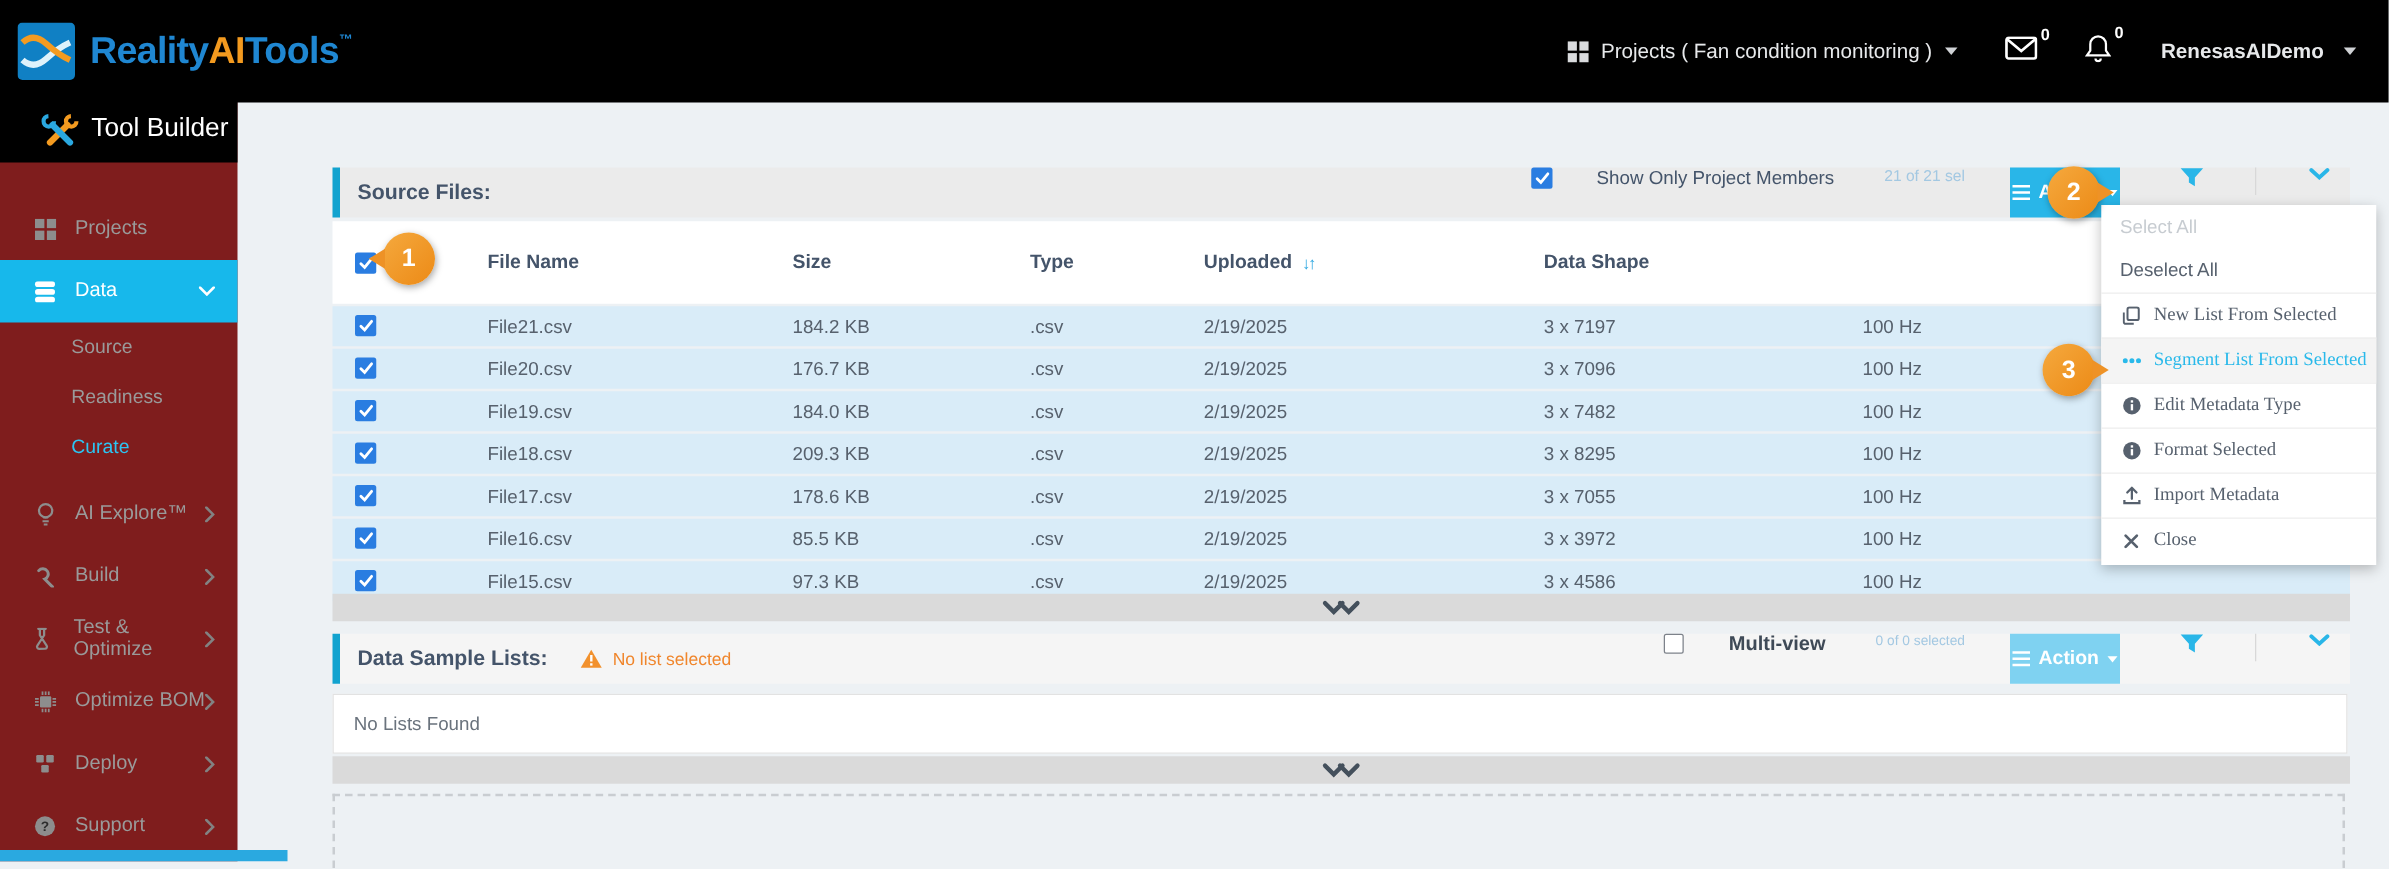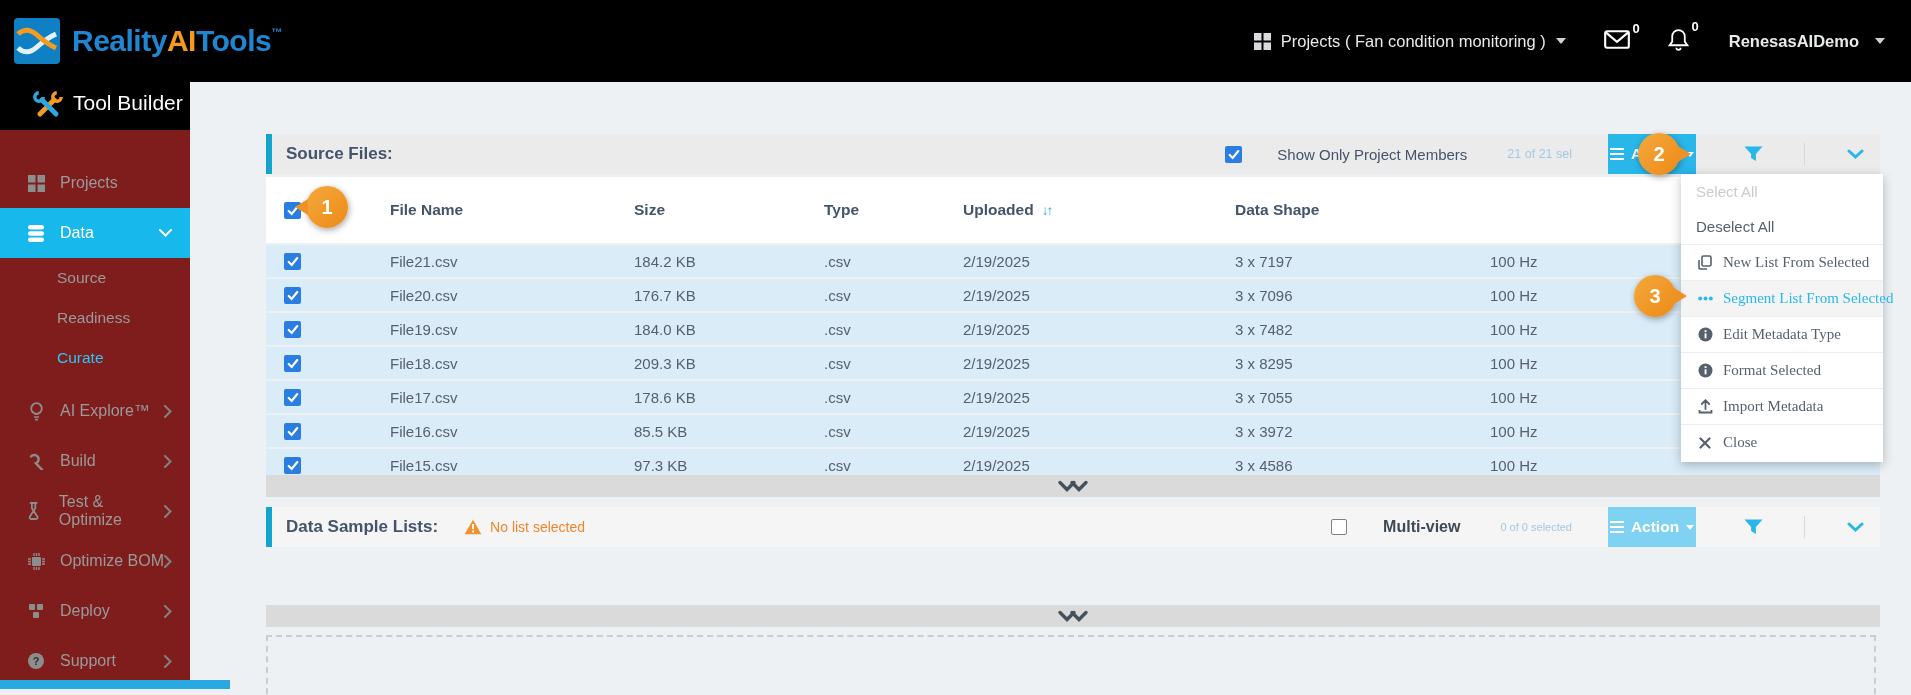--- a/index.html
+++ b/index.html
@@ -34,21 +34,21 @@
   .nav-gap { height:8px; }
   .sidebar-accent { position:absolute; bottom:0; left:0; width:230px; height:9px; background:#2aa9e0; }
 
   
   .main { position:absolute; left:230px; top:82px; width:1681px; height:613px; background:#edf1f4; }
 
   .panel-header { position:absolute; left:36px; width:1614px; height:40px; display:flex; align-items:center; border-left:6px solid #12a3cf; }
   .p1 { top:52px; background:#ebebeb; }
   .p2 { top:425px; background:#f5f5f5; }
   .panel-title { margin-left:14px; font-weight:bold; font-size:17px; color:#44546a; }
-  .hdr-controls { margin-left:auto; display:flex; align-items:center; height:100%;gap:26px; }
+  .hdr-controls { margin-left:auto; display:flex; height:100%;gap:26px; }
 
   .cb { width:17px; height:17px; border-radius:2px; background:#2a7de1; display:inline-flex; align-items:center; justify-content:center; flex:none; cursor:pointer; }
   .cb-empty { width:16px; height:16px; border-radius:2px; background:#fff; border:1.5px solid #7d828a; flex:none; cursor:pointer; }
   .hdr-label { margin-left:9px; font-size:15px; color:#44546a; }
   .sel-info { margin:0 10px 0 14px; font-size:12.5px; color:#a3c8e2; white-space:nowrap; }
   .action-btn { height:40px; width:88px; background:#29b6e8; color:#fff; border:none; font-family:inherit; font-size:15.5px; font-weight:bold; display:flex; align-items:center; justify-content:center; gap:7px; cursor:pointer; }
   .action-btn.dim { background:#7fd2f1; }
   .hamburger { display:inline-block; width:14px; }
   .hamburger span { display:block; height:2px; background:#fff; margin:3px 0; }
   .btn-caret { width:0; height:0; border-left:4.5px solid transparent; border-right:4.5px solid transparent; border-top:5.5px solid #fff; }
@@ -66,21 +66,21 @@
 
   .gray-bar { position:absolute; left:36px; width:1614px; height:22px; background:#dadada; display:flex; align-items:center; justify-content:center; cursor:pointer; }
   .bar1 { top:393px; } .bar2 { top:523px; }
 
   .warn-wrap { display:flex; align-items:center; gap:8px; margin-left:26px; color:#f0862c; font-size:14px; }
   .empty-box { position:absolute; left:36px; top:473px; width:1612px; height:48px; background:#fff; border:1px solid #e2e2e2; display:flex; align-items:center; padding-left:16px; color:#6a737d; font-size:15px; }
   .mv-label { margin-left:10px; font-size:16px; font-weight:bold; color:#3f4a57; }
   .dashed-box { position:absolute; left:36px; top:553px; width:1610px; height:70px; border:2px dashed #c9cdd1; border-bottom:none; }
 
   
-  .dropdown { position:absolute; left:1451px; top:92px; width:202px; background:#fff; box-shadow:0 3px 10px rgba(0,0,0,0.25); z-index:50; padding-bottom:2px; }
+  .dropdown { position:absolute; left:1451px; top:82px; width:220px; background:#fff; box-shadow:0 3px 10px rgba(0,0,0,0.25); z-index:50; padding-bottom:2px; }
   .menu-item { height:35px; display:flex; align-items:center; padding-left:15px; gap:9px; font-size:15px; color:#57616e; cursor:pointer; white-space:nowrap; }
   .menu-item.bordered { border-top:1px solid #ededed; height:36px;font-family:Liberation Serif, serif; }
   .menu-item.disabled { color:#c7ccd1; cursor:default; }
   .menu-item.highlight { color:#29b9ea; background:#f4f4f4; }
   .mi-icon { width:18px; display:flex; justify-content:center; flex:none; }
 
   
   .balloon { position:absolute; width:42px; height:42px; border-radius:50%; background:linear-gradient(135deg,#f5a93e,#ec8a16); box-shadow:1px 2px 6px rgba(0,0,0,0.35); color:#fff; font-size:20px; font-weight:bold; display:flex; align-items:center; justify-content:center; z-index:60; }
   .balloon::after { content:""; position:absolute; top:13px; border-top:8px solid transparent; border-bottom:8px solid transparent; }
   .balloon.tail-left::after { left:-11px; border-right:13px solid #ee9226; }
@@ -482,20 +482,23 @@
       </span>
       <span class="vdiv"></span>
       <span class="collapse-chevron">
         <svg width="17" height="10" viewBox="0 0 17 10">
             <polyline points="2,2 8.5,8 15,2" fill="none" stroke="#29b6e8" stroke-width="3" stroke-linecap="round"></polyline>
           </svg>
       </span>
     </div>
   </div>
 
+  <div class="empty-box">
+    <span>No Lists Found</span>
+  </div>
 
   <div class="gray-bar bar2">
     <svg width="34" height="13" viewBox="0 0 34 13">
       <polyline points="4,2.5 11,9.5 18,2.5" fill="none" stroke="#44505c" stroke-width="3.4" stroke-linecap="round"></polyline>
       <polyline points="16,2.5 23,9.5 30,2.5" fill="none" stroke="#44505c" stroke-width="3.4" stroke-linecap="round"></polyline>
     </svg>
   </div>
 
   <div class="dashed-box"></div>
 

